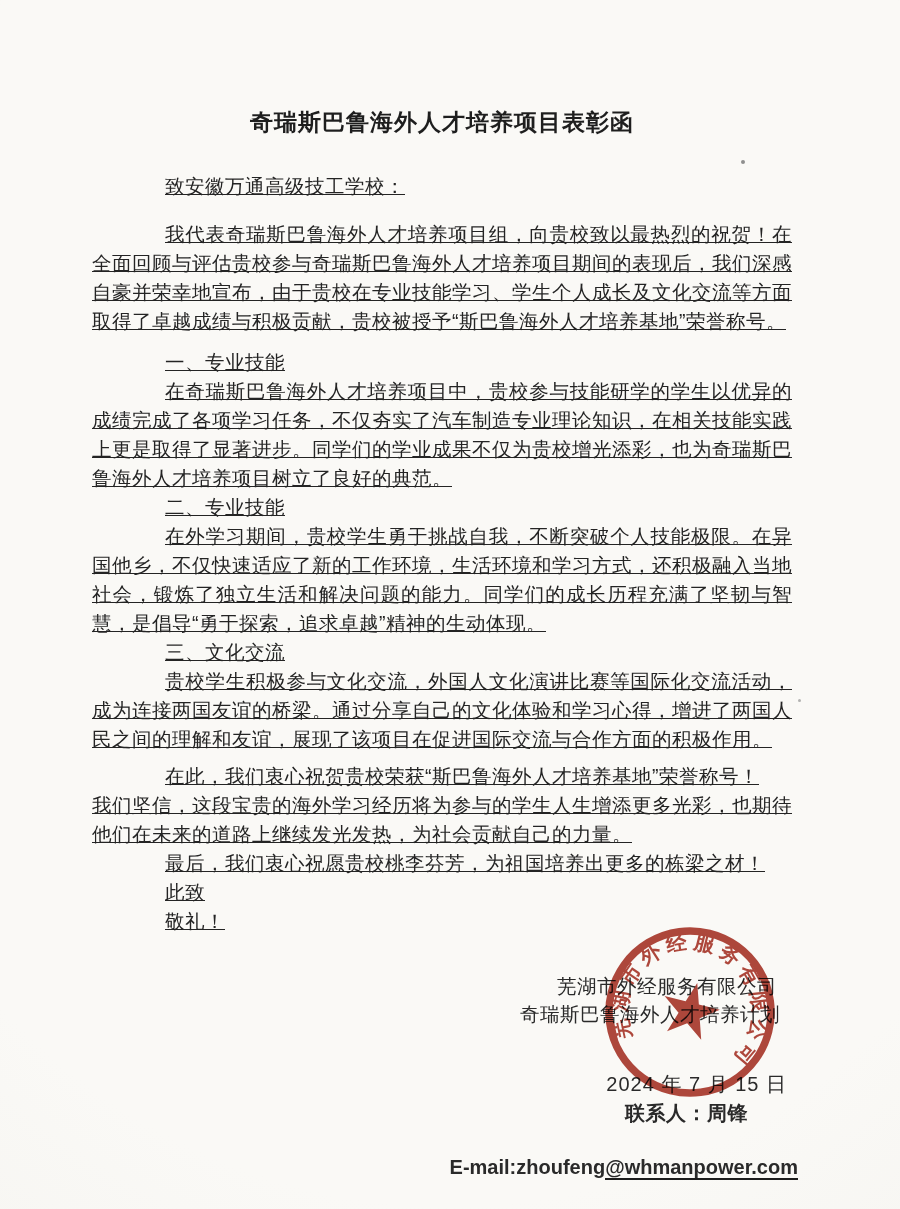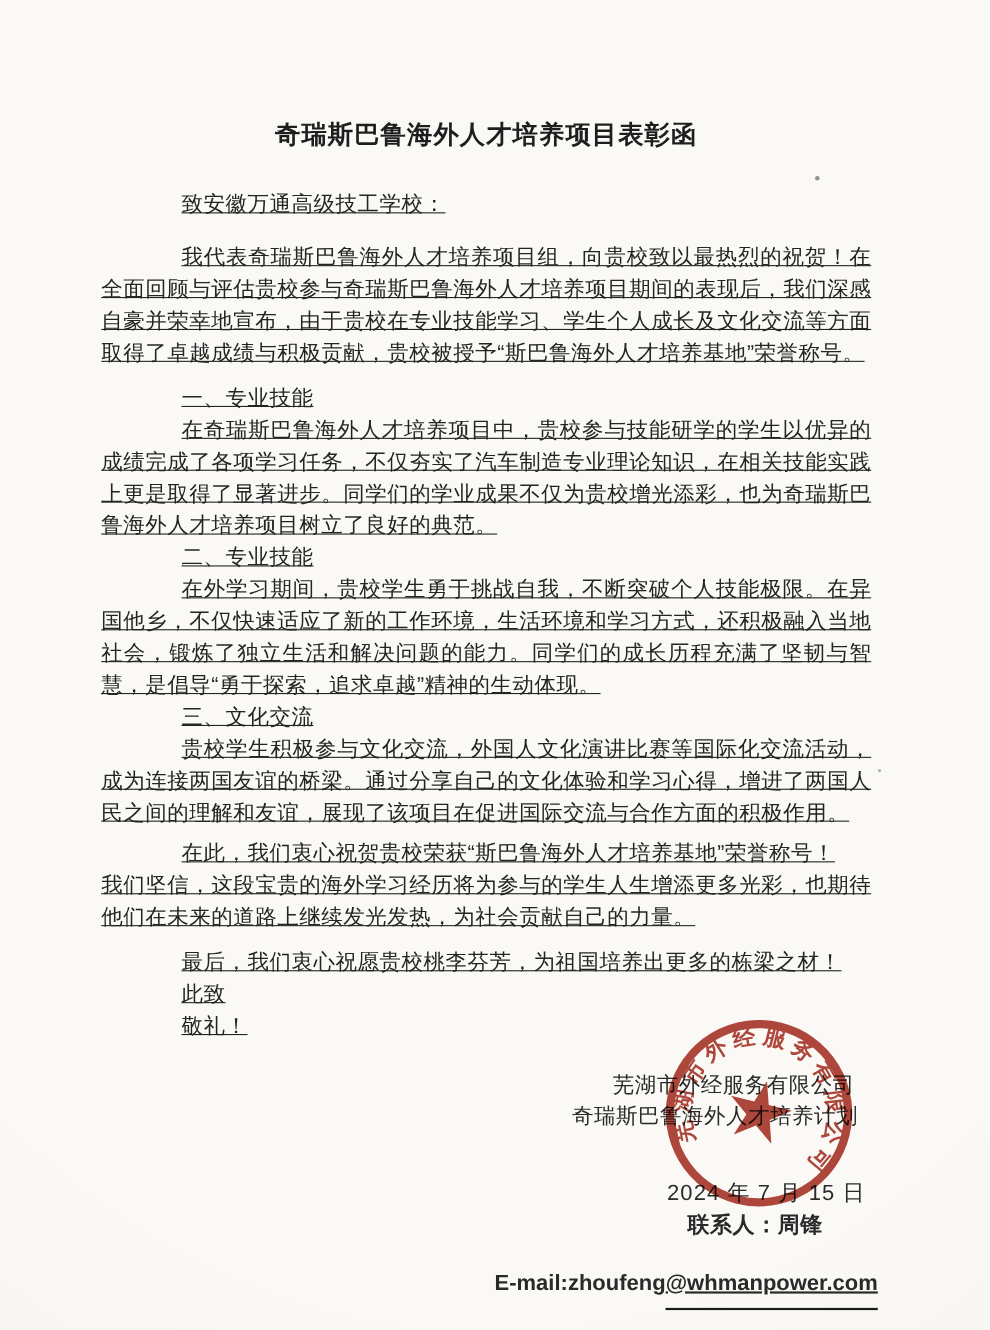--- a/index.html
+++ b/index.html
@@ -35,39 +35,38 @@
     line-height: 29px;
     letter-spacing: 0.5px;
     text-align: justify;
     color: #242424;
     text-decoration: underline;
   }
   .ind  { text-indent: 73px; }
   .mt19 { margin-top: 19px; }
   .mt28 { margin-top: 12px; }
   .mt8  { margin-top: 8px; }
-  .mt12 { margin-top: 12px; }
+  .mt12 { }
   .sigline {
     position: absolute;
     white-space: nowrap;
     font-size: 19.5px;
     letter-spacing: 0.5px;
     color: #2a2a2a;
   }
   .sig-org1  { top: 973px;  right: 123px; }
   .sig-org2  { top: 1001px; right: 120px; }
   .sig-date  { top: 1071px; right: 113px; font-size: 20px; letter-spacing: 1px; }
   .sig-person{ top: 1100px; right: 152px; font-size: 20px;   font-weight: bold; }
   .sig-phone { top: 1128px; right: 107px; font-size: 20.5px; font-weight: bold; }
   .sig-email { top: 1156px; right: 102px; font-size: 20px;   font-weight: bold;
                font-family: "Liberation Sans", sans-serif; letter-spacing: 0; }
   .sig-email .domain {
     border-bottom: 2px solid #1c1c1c;
-    padding-bottom: 11px;
-    text-decoration: underline;
+    padding-bottom: 0;
   }
   .seal {
     position: absolute;
     left: 586px; top: 908px;
     width: 208px; height: 208px;
     mix-blend-mode: multiply;
     opacity: 0.9;
     pointer-events: none;
   }
   .speck {

